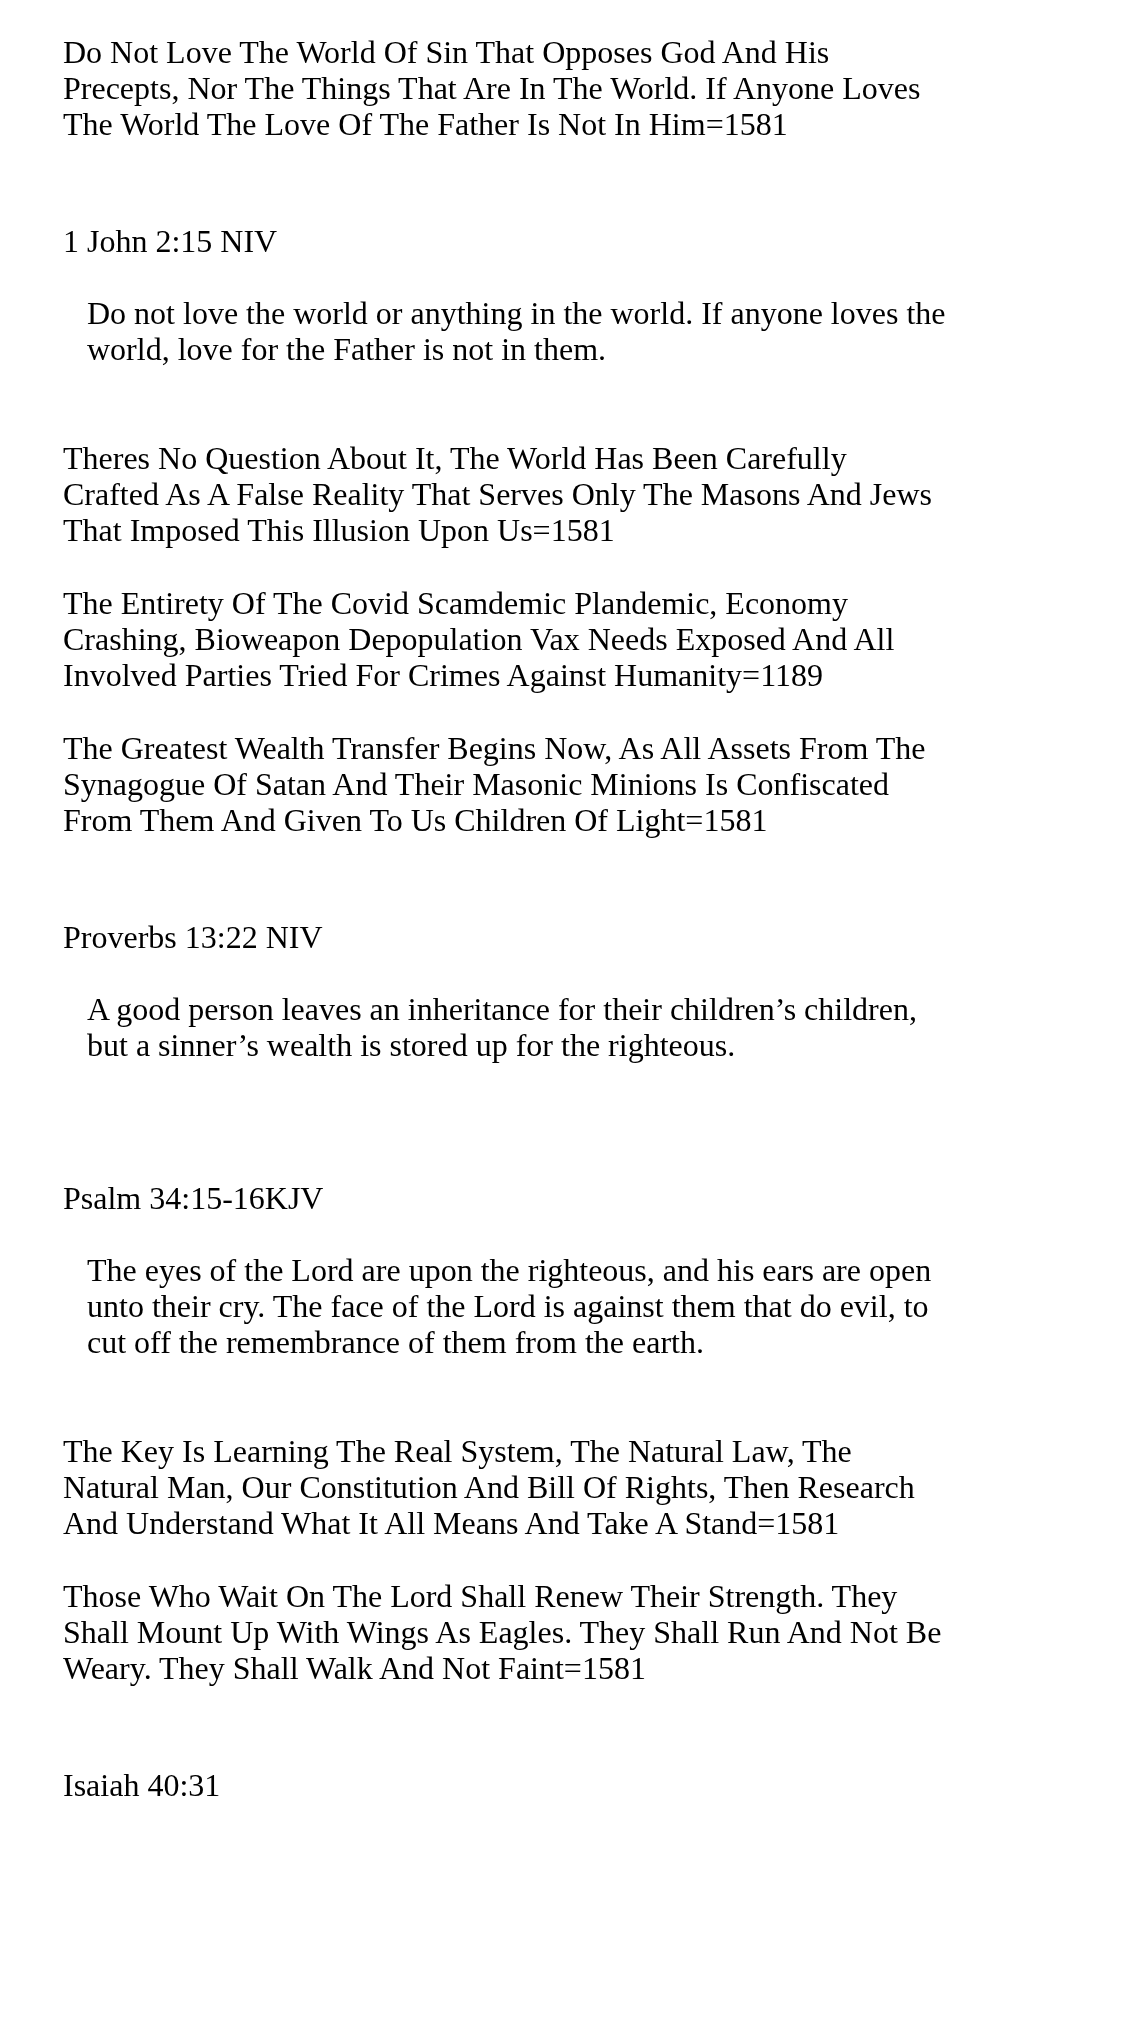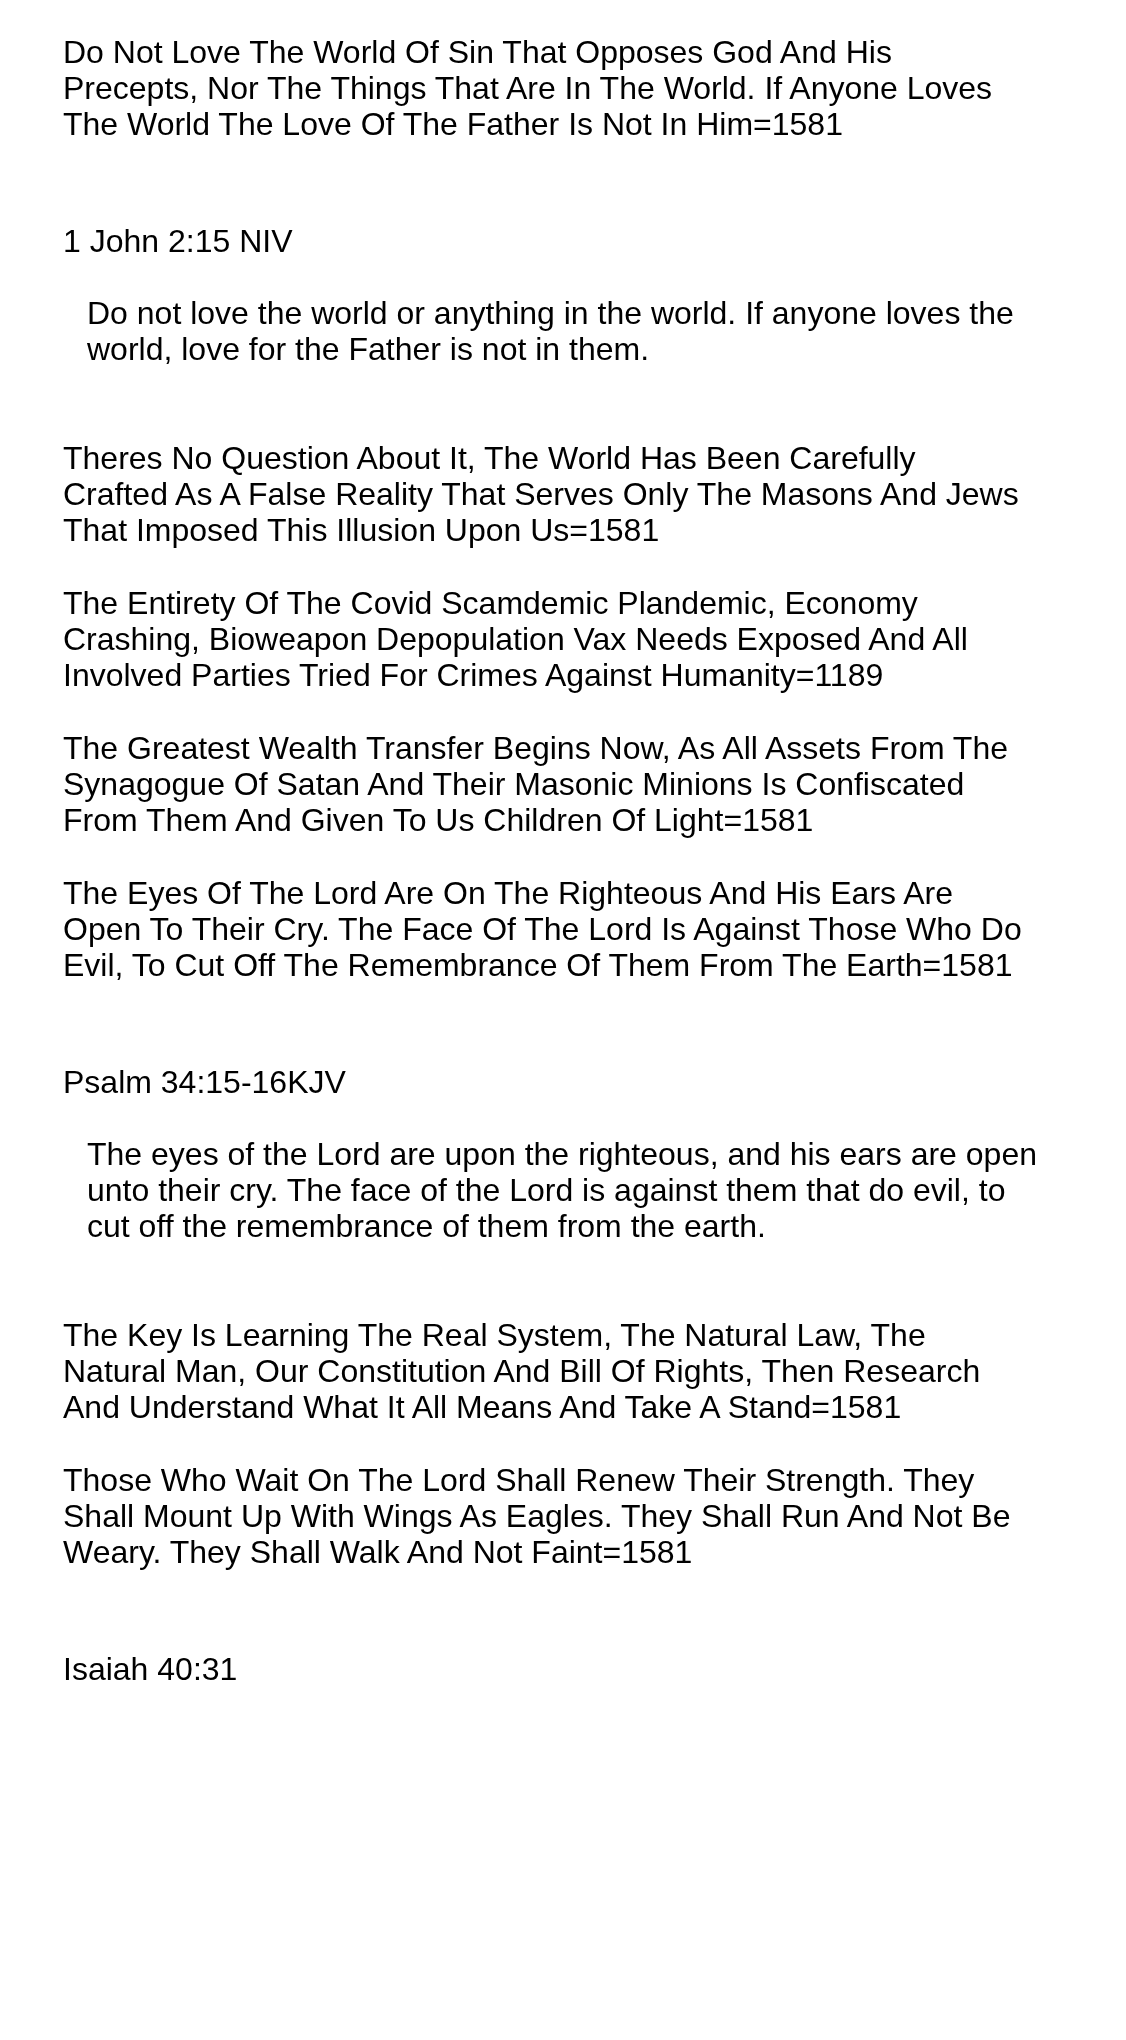--- a/index.html
+++ b/index.html
@@ -13,21 +13,21 @@
     overflow: hidden;
   }
   .page {
     box-sizing: border-box;
     width: 1126px;
     min-height: 2040px;
     padding: 34px 60px 0 63px;
     background: #ffffff;
   }
   .block {
-    font-family: Liberation Sans, sans-serif;
+    font-family: Liberation Serif, serif;
     font-size: 32px;
     line-height: 36px;
     font-weight: 400;
     color: #000000;
     margin: 0 0 37px 0;
     white-space: pre-line;
     max-width: 1003px;
   }
   .verse-ref {
     white-space: pre-line;
@@ -58,24 +58,26 @@
 That Imposed This Illusion Upon Us=1581</p>
 
   <p class="block">The Entirety Of The Covid Scamdemic Plandemic, Economy
 Crashing, Bioweapon Depopulation Vax Needs Exposed And All
 Involved Parties Tried For Crimes Against Humanity=1189</p>
 
   <p class="block">The Greatest Wealth Transfer Begins Now, As All Assets From The
 Synagogue Of Satan And Their Masonic Minions Is Confiscated
 From Them And Given To Us Children Of Light=1581</p>
 
+  <div class="block">
+    <div class="verse-ref">Proverbs 13:22 NIV</div>
+    <div class="verse-text">A good person leaves an inheritance for their children’s children,
+but a sinner’s wealth is stored up for the righteous.</div>
+  </div>
 
-  <p class="block">The Eyes Of The Lord Are On The Righteous And His Ears Are
-Open To Their Cry. The Face Of The Lord Is Against Those Who Do
-Evil, To Cut Off The Remembrance Of Them From The Earth=1581</p>
 
   <div class="block">
     <div class="verse-ref">Psalm 34:15-16KJV</div>
     <div class="verse-text">The eyes of the Lord are upon the righteous, and his ears are open
 unto their cry. The face of the Lord is against them that do evil, to
 cut off the remembrance of them from the earth.</div>
   </div>
 
 
   <p class="block">The Key Is Learning The Real System, The Natural Law, The

